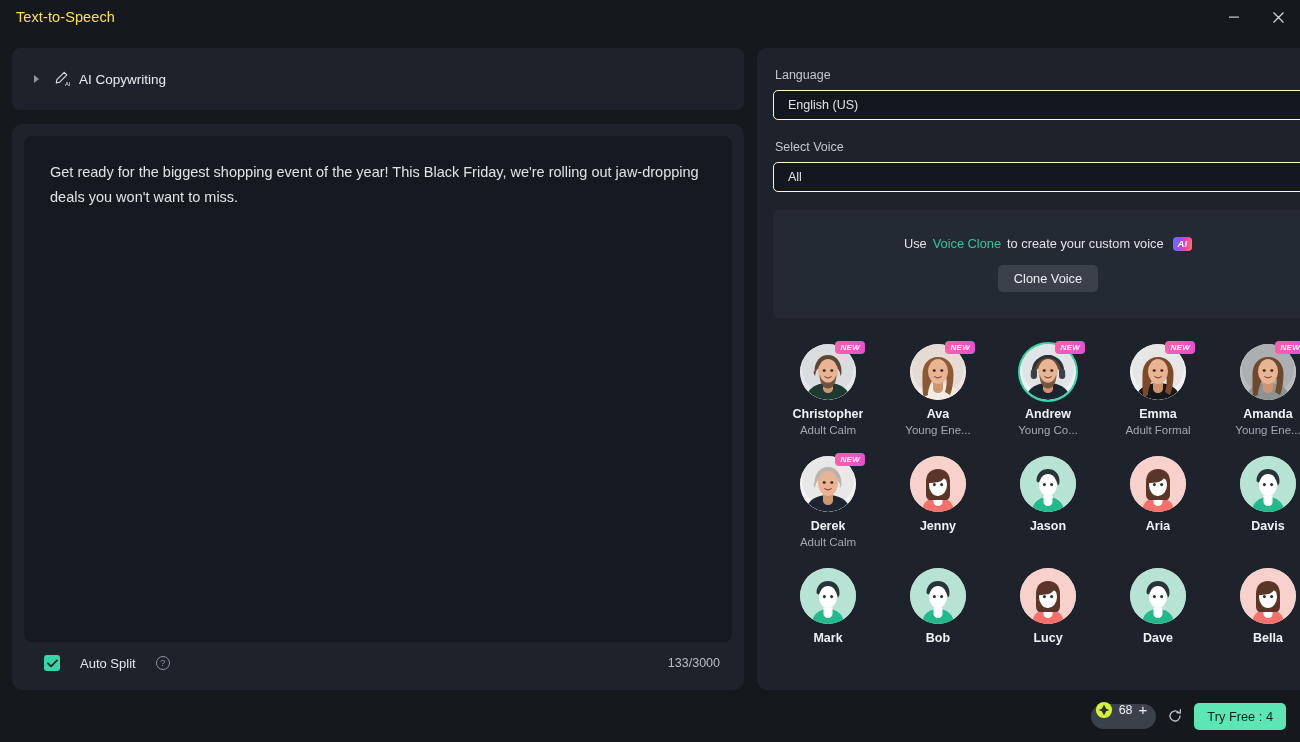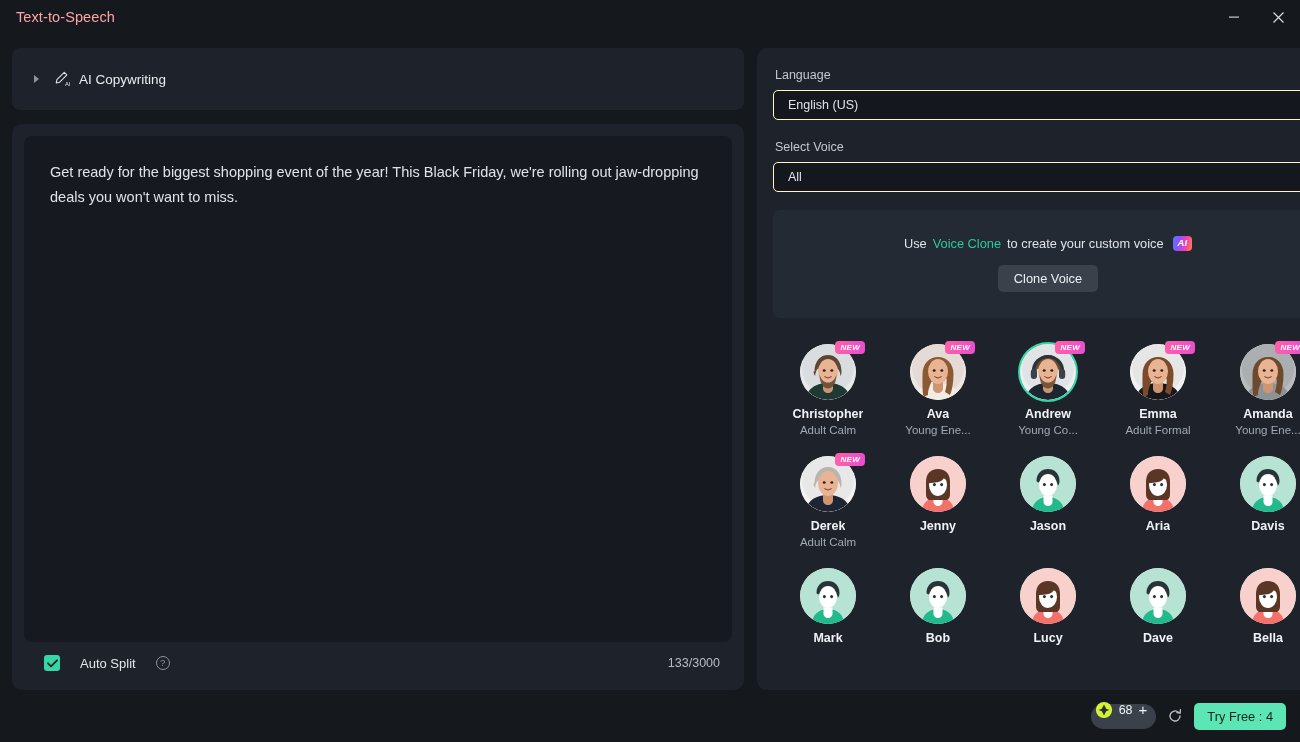--- a/index.html
+++ b/index.html
@@ -11,21 +11,21 @@
     overflow: hidden;
   }
 
   
   .titlebar {
     position: absolute; top: 0; left: 0; width: 1300px; height: 34px;
     background: #15181d;
     display: flex; align-items: center;
   }
   .titlebar .title {
-    margin-left: 16px; font-size: 14.5px; color: #fca5a5; letter-spacing: .1px;
+    margin-left: 16px; font-size: 14.5px; color: #fde047; letter-spacing: .1px;
   }
   .wincontrols { position: absolute; right: 0; top: 0; height: 34px; display: flex; }
   .wincontrols .wbtn {
     width: 44px; height: 34px; display: flex; align-items: center; justify-content: center;
     color: #c8ccd1;
   }
 
   
   .left-col {
     position: absolute; left: 12px; top: 48px; width: 732px; height: 542px;
@@ -87,21 +87,21 @@
     padding: 0 12px 0 14px; font-size: 12.5px; color: #dfe3e8;
   }
   .chev { width: 11px; height: 11px; }
   .spacer-lg { height: 16px; }
 
   .clone-box {
     margin-top: 18px; height: 108px; background: #242a33; border-radius: 7px;
     display: flex; flex-direction: column; align-items: center; justify-content: center;
     gap: 14px;
   }
-  .clone-line { font-size: 12.8px; color: #dfe3e8; display: flex; gap: 6px; }
+  .clone-line { font-size: 12.8px; color: #dfe3e8; display: flex; align-items: center; gap: 6px; }
   .clone-link { color: #2fc79a; }
   .ai-badge {
     display: inline-block; margin-left: 3px;
     padding: 1px 5px 2px 5px; border-radius: 4px;
     font-size: 9.5px; font-weight: bold; font-style: italic; color: #fff;
     background: linear-gradient(100deg, #4d7cff 0%, #9b4dff 35%, #ff3fa4 70%, #ff8a3d 100%);
   }
   .clone-btn {
     background: #3a414b; color: #eef1f4; font-size: 12.8px;
     padding: 6px 16px; border-radius: 5px; border: none;

